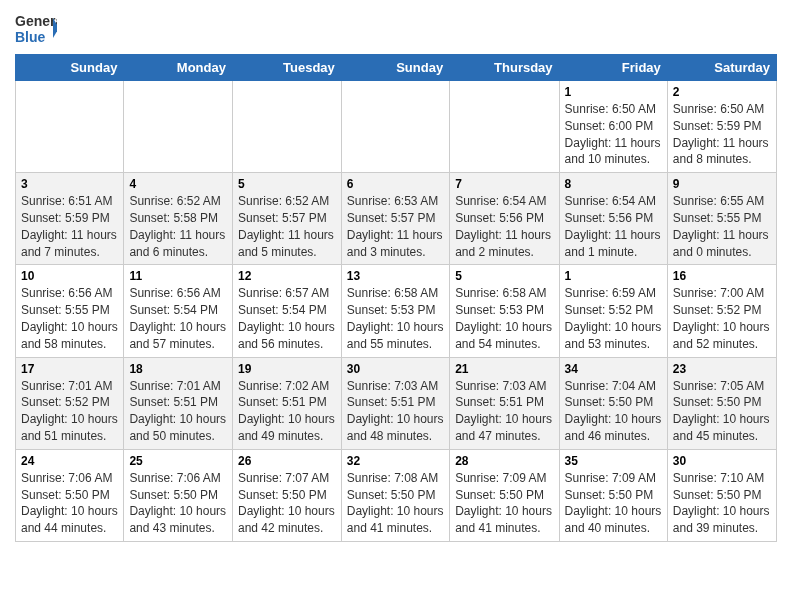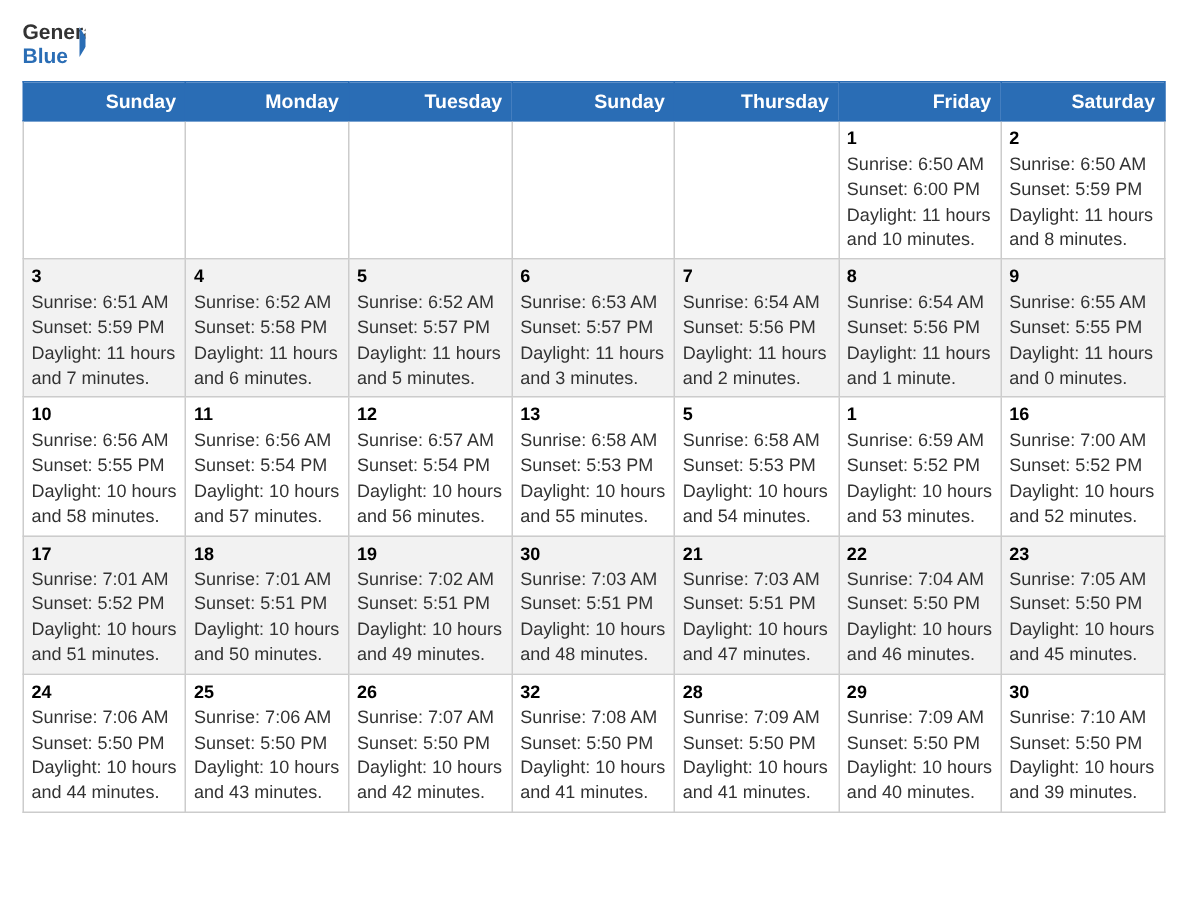--- a/index.html
+++ b/index.html
@@ -199,21 +199,21 @@
           </td>
           <td>
             <span class="day-num">30</span>
             <div class="day-info">Sunrise: 7:03 AM<br>Sunset: 5:51 PM<br>Daylight: 10 hours and 48 minutes.</div>
           </td>
           <td>
             <span class="day-num">21</span>
             <div class="day-info">Sunrise: 7:03 AM<br>Sunset: 5:51 PM<br>Daylight: 10 hours and 47 minutes.</div>
           </td>
           <td>
-            <span class="day-num">22</span>
+            <span class="day-num">34</span>
             <div class="day-info">Sunrise: 7:04 AM<br>Sunset: 5:50 PM<br>Daylight: 10 hours and 46 minutes.</div>
           </td>
           <td>
             <span class="day-num">23</span>
             <div class="day-info">Sunrise: 7:05 AM<br>Sunset: 5:50 PM<br>Daylight: 10 hours and 45 minutes.</div>
           </td>
         </tr>
         <tr>
           <td>
             <span class="day-num">24</span>
@@ -229,21 +229,21 @@
           </td>
           <td>
             <span class="day-num">32</span>
             <div class="day-info">Sunrise: 7:08 AM<br>Sunset: 5:50 PM<br>Daylight: 10 hours and 41 minutes.</div>
           </td>
           <td>
             <span class="day-num">28</span>
             <div class="day-info">Sunrise: 7:09 AM<br>Sunset: 5:50 PM<br>Daylight: 10 hours and 41 minutes.</div>
           </td>
           <td>
-            <span class="day-num">29</span>
+            <span class="day-num">35</span>
             <div class="day-info">Sunrise: 7:09 AM<br>Sunset: 5:50 PM<br>Daylight: 10 hours and 40 minutes.</div>
           </td>
           <td>
             <span class="day-num">30</span>
             <div class="day-info">Sunrise: 7:10 AM<br>Sunset: 5:50 PM<br>Daylight: 10 hours and 39 minutes.</div>
           </td>
         </tr>
       </tbody>
   </table>
 </div>

